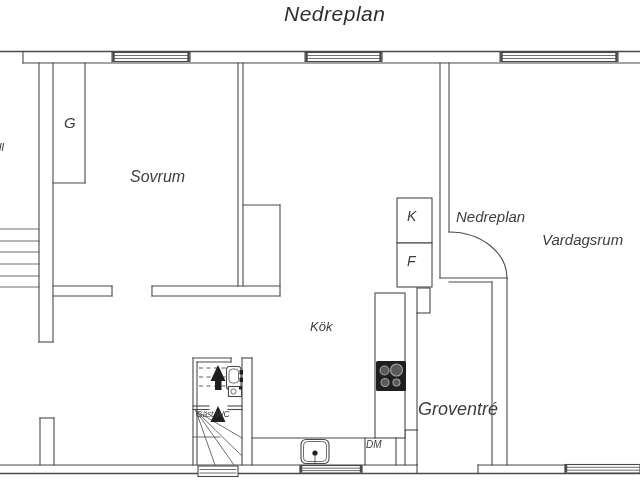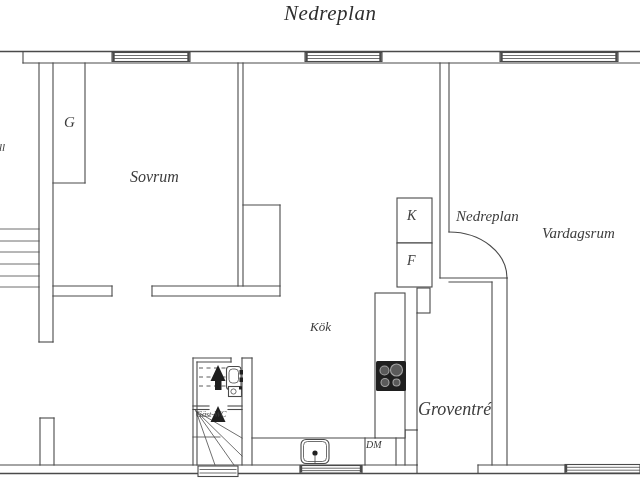--- a/index.html
+++ b/index.html
@@ -4,21 +4,21 @@
 <style>
   :root{
     --line-color:#4a4a4a;
     --text-color:#3d3d3d;
     --fixture-color:#1f1f1f;
     --bg-color:#ffffff;
   }
   html,body{margin:0;padding:0;background:var(--bg-color);}
   #stage{
     position:relative;width:640px;height:480px;background:var(--bg-color);
-    overflow:hidden;font-family:Liberation Serif, serif;
+    overflow:hidden;font-family:Liberation Sans, sans-serif;
   }
   #plan-svg{position:absolute;left:0;top:0;}
   .w{stroke:var(--line-color);fill:none;stroke-width:1.1;stroke-linecap:square;}
   .wx{stroke:var(--line-color);fill:none;stroke-width:1.6;stroke-linecap:square;}
   .wf{fill:var(--bg-color);stroke:var(--line-color);stroke-width:1.1;}
   .wt{fill:var(--bg-color);stroke:var(--line-color);stroke-width:1;}
   .thin{stroke-width:0.8;}
   .cap{stroke:var(--line-color);stroke-width:2.4;fill:none;}
   .blk{fill:var(--fixture-color);stroke:none;}
   .dash{stroke:var(--line-color);stroke-width:0.9;fill:none;stroke-dasharray:4,3.5;}
@@ -237,21 +237,21 @@
   <div class="lbl" style="left:64px;top:115px;font-size:15px;">G</div>
 
   <div class="lbl" style="left:130px;top:169px;font-size:16px;text-align:center;">Sovrum</div>
 
   <div class="lbl" style="left:407px;top:209px;font-size:14px;">K</div>
 
   <div class="lbl" style="left:407px;top:254px;font-size:14px;">F</div>
 
   <div class="lbl" style="left:456px;top:209px;font-size:15px;">Nedreplan</div>
 
-  <div class="lbl" style="left:542px;top:226px;font-size:15px;">Vardagsrum</div>
+  <div class="lbl" style="left:542px;top:232px;font-size:15px;">Vardagsrum</div>
 
   <div class="lbl" style="left:310px;top:320px;font-size:13px;">Kök</div>
 
   <div class="lbl" style="left:418px;top:400px;font-size:18px;">Groventré</div>
 
   <div class="lbl" style="left:366px;top:440px;font-size:10px;">DM</div>
 
   <div class="lbl" style="left:196px;top:410px;font-size:8.5px;letter-spacing:-0.2px;">Gäst-WC</div>
 
 </div>

